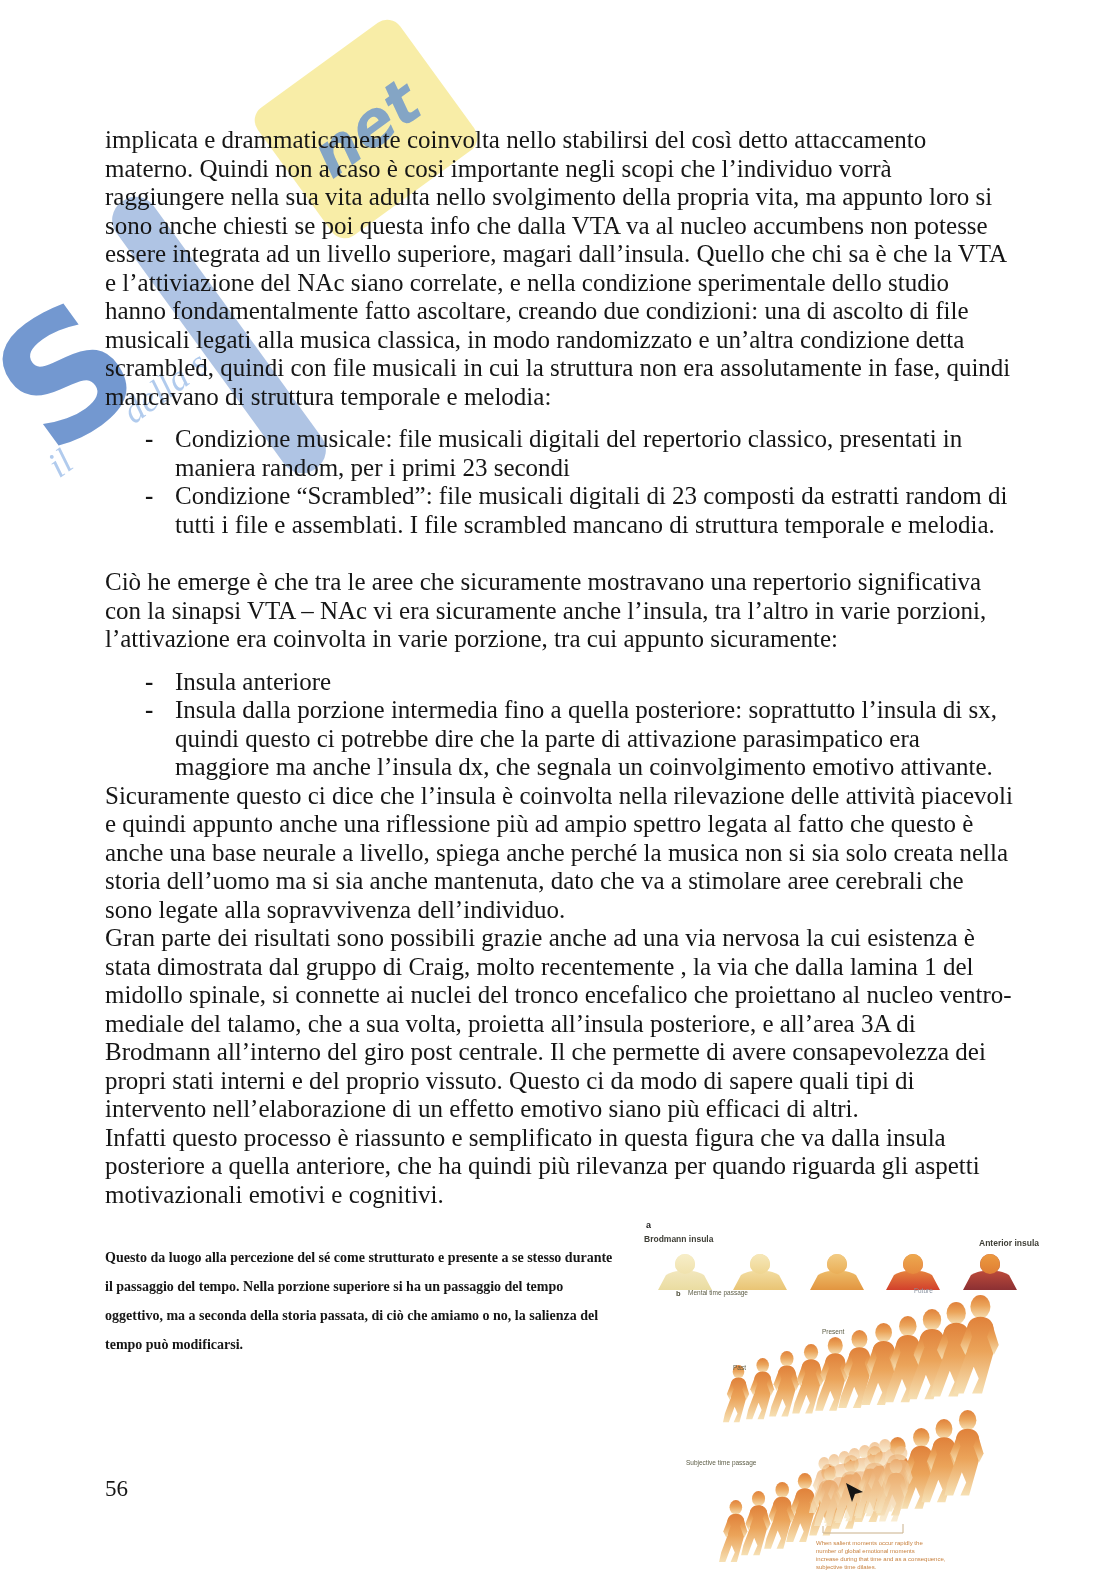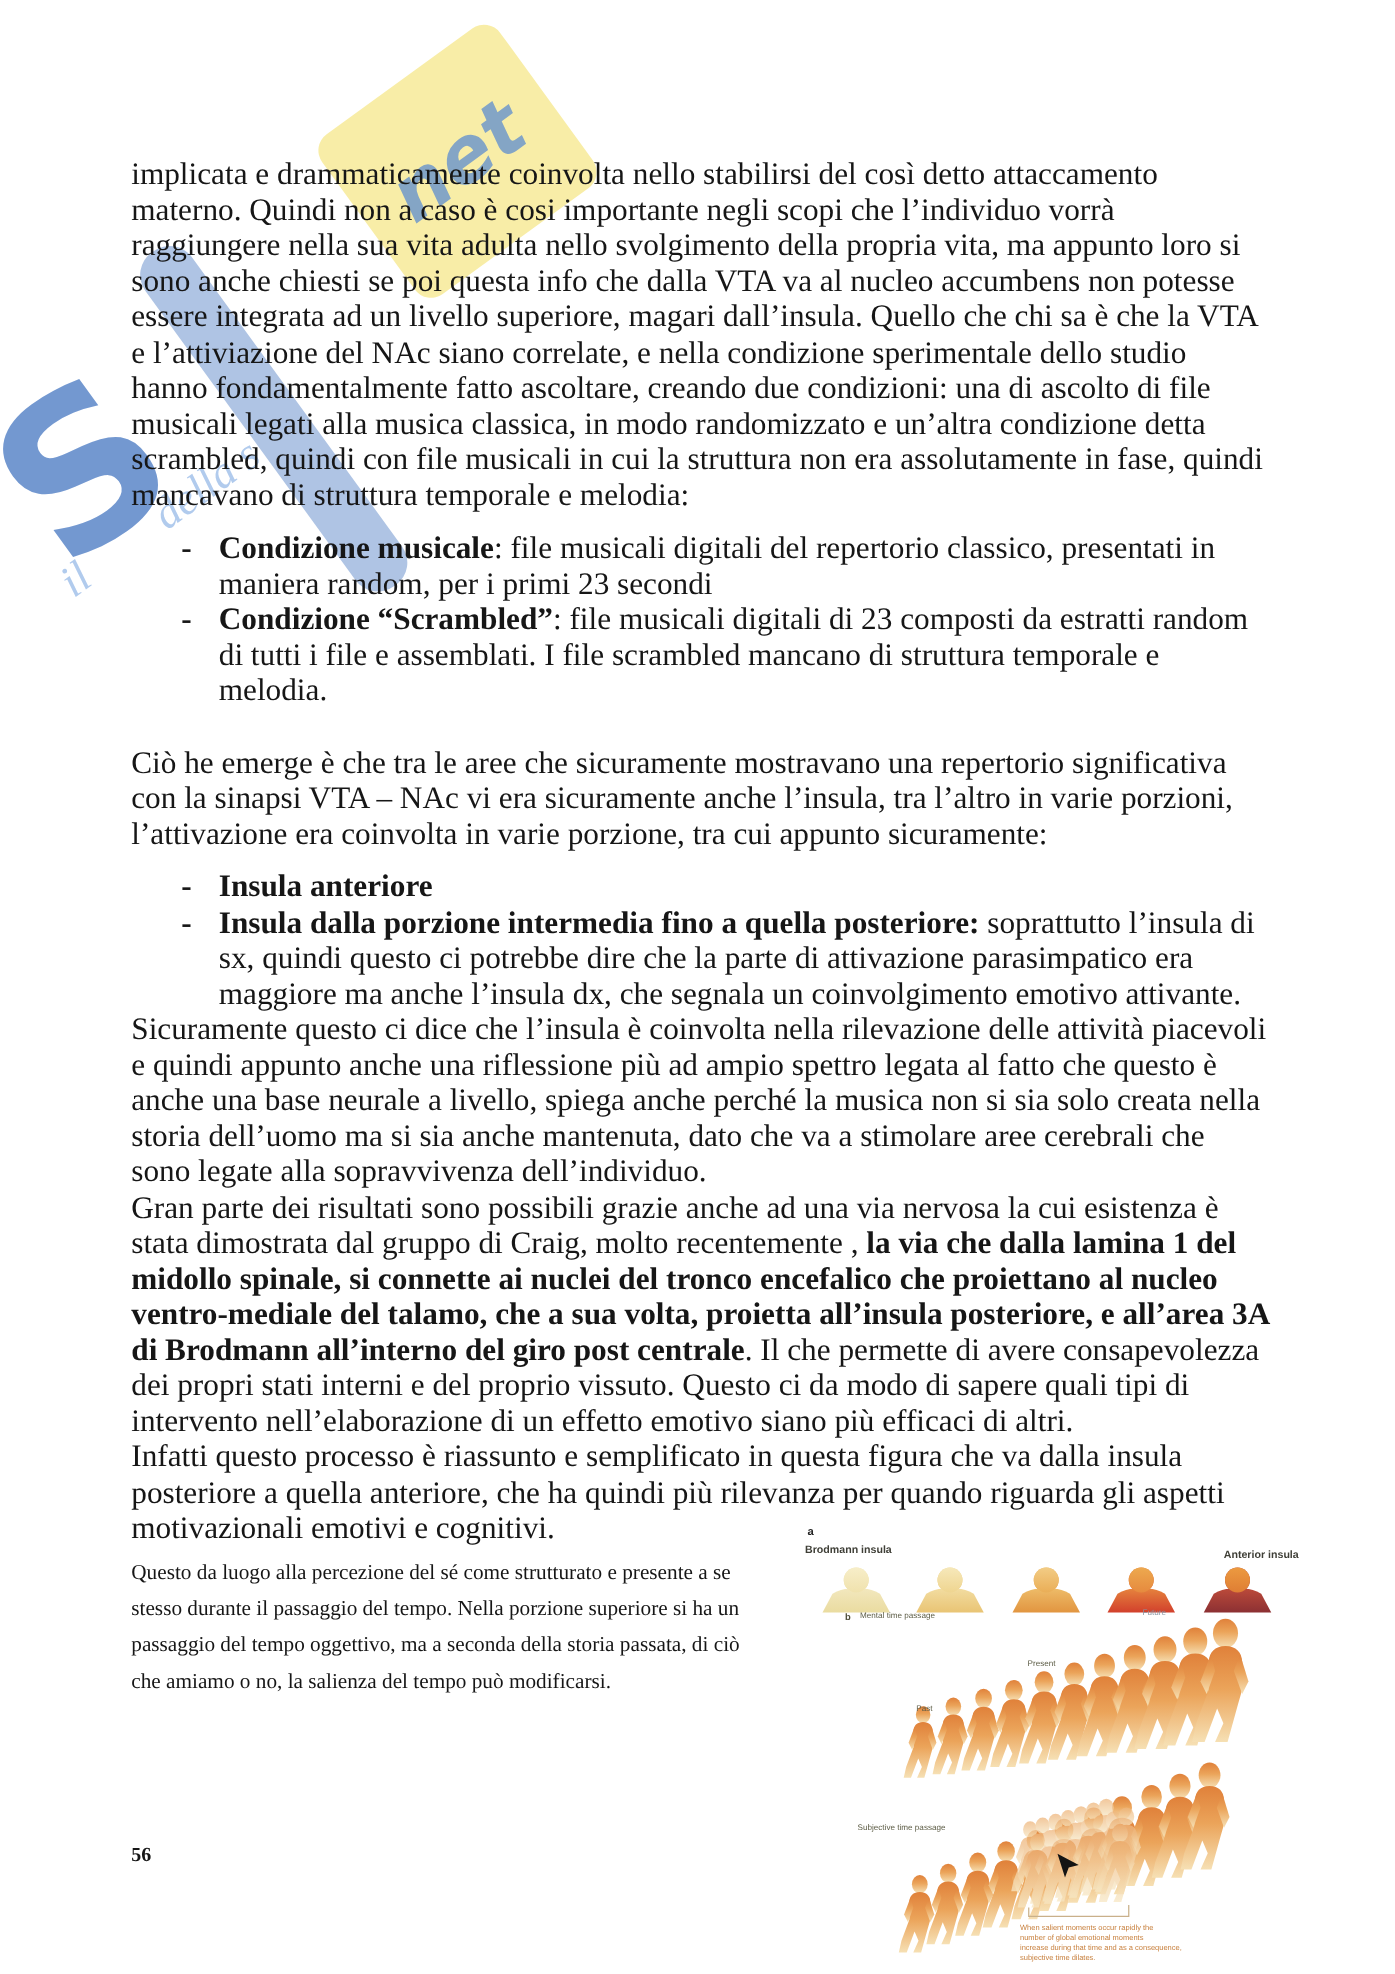--- a/index.html
+++ b/index.html
@@ -25,26 +25,26 @@
   
   .content{position:absolute;left:105px;top:126px;width:910px;z-index:1;
            font-size:25px;line-height:28.5px;}
   .content p{margin:0;}
   p.sp-sm{margin-top:0;}
   p.sp-md{margin-top:29px;}
   p.sp-lg{margin-top:0;}
   ul.bullets{list-style:none;margin:14px 0 0 0;padding:0;}
   ul.bullets li{position:relative;padding-left:70px;}
   .dash{position:absolute;left:40px;top:0;font-weight:bold;}
-  b{font-weight:bold;}
+  b{font-weight:normal;}
 
   .bottom-left{position:absolute;left:105px;top:1243px;width:508px;z-index:1;
-           font-size:17px;line-height:29px;}
+           font-size:14px;line-height:29px;font-weight:bold;}
   .bottom-left p{margin:0;}
-  .page-number{position:absolute;left:105px;top:1476px;font-size:16px;z-index:1;font-weight:bold;}
+  .page-number{position:absolute;left:105px;top:1476px;font-size:23px;z-index:1;}
 
   
   .figure{position:absolute;left:630px;top:1215px;width:486px;height:364px;z-index:1;
           font-family:"Liberation Sans",sans-serif;}
   .figure svg{position:absolute;left:0;top:0;}
   .flabel{position:absolute;white-space:nowrap;}
   .lab-a{left:16px;top:5px;font-size:9px;font-weight:bold;color:#222;}
   .lab-post{left:14px;top:19px;font-size:8.5px;font-weight:bold;color:#3f3f37;}
   .lab-ant{left:349px;top:23px;font-size:8.5px;font-weight:bold;color:#3f3f37;}
   .lab-b{left:46px;top:74px;font-size:7.5px;font-weight:bold;color:#4e4e3a;}

